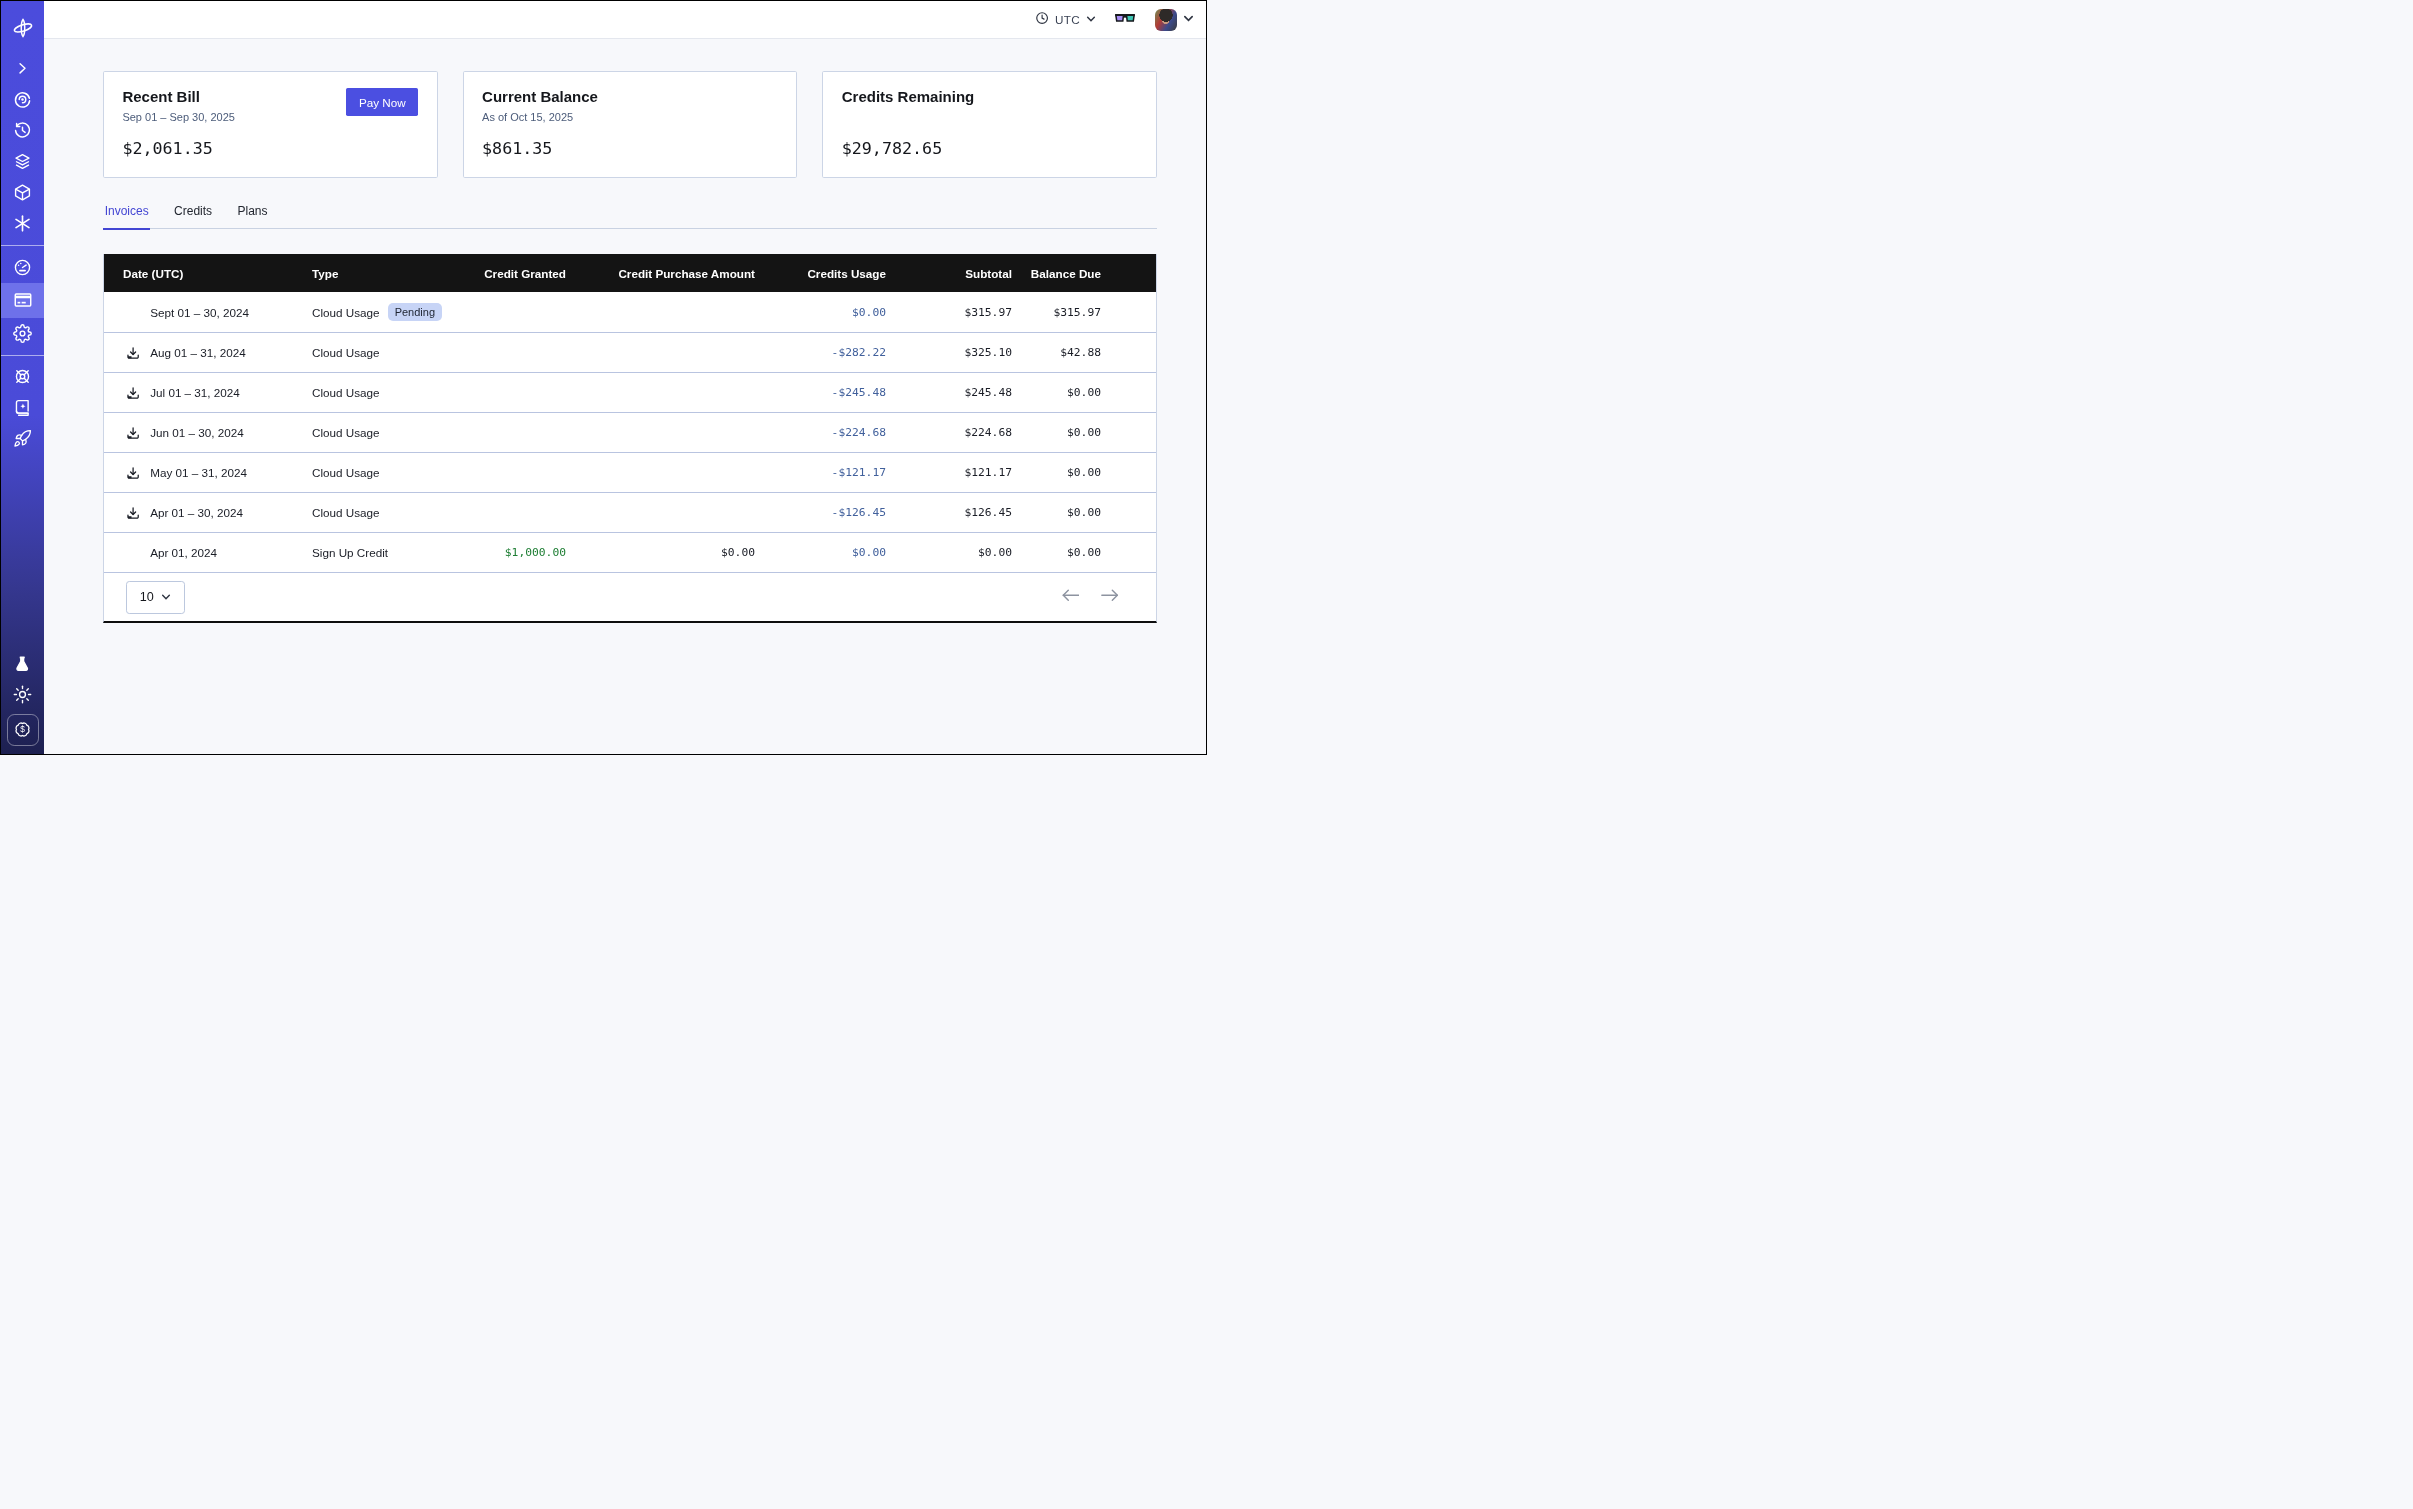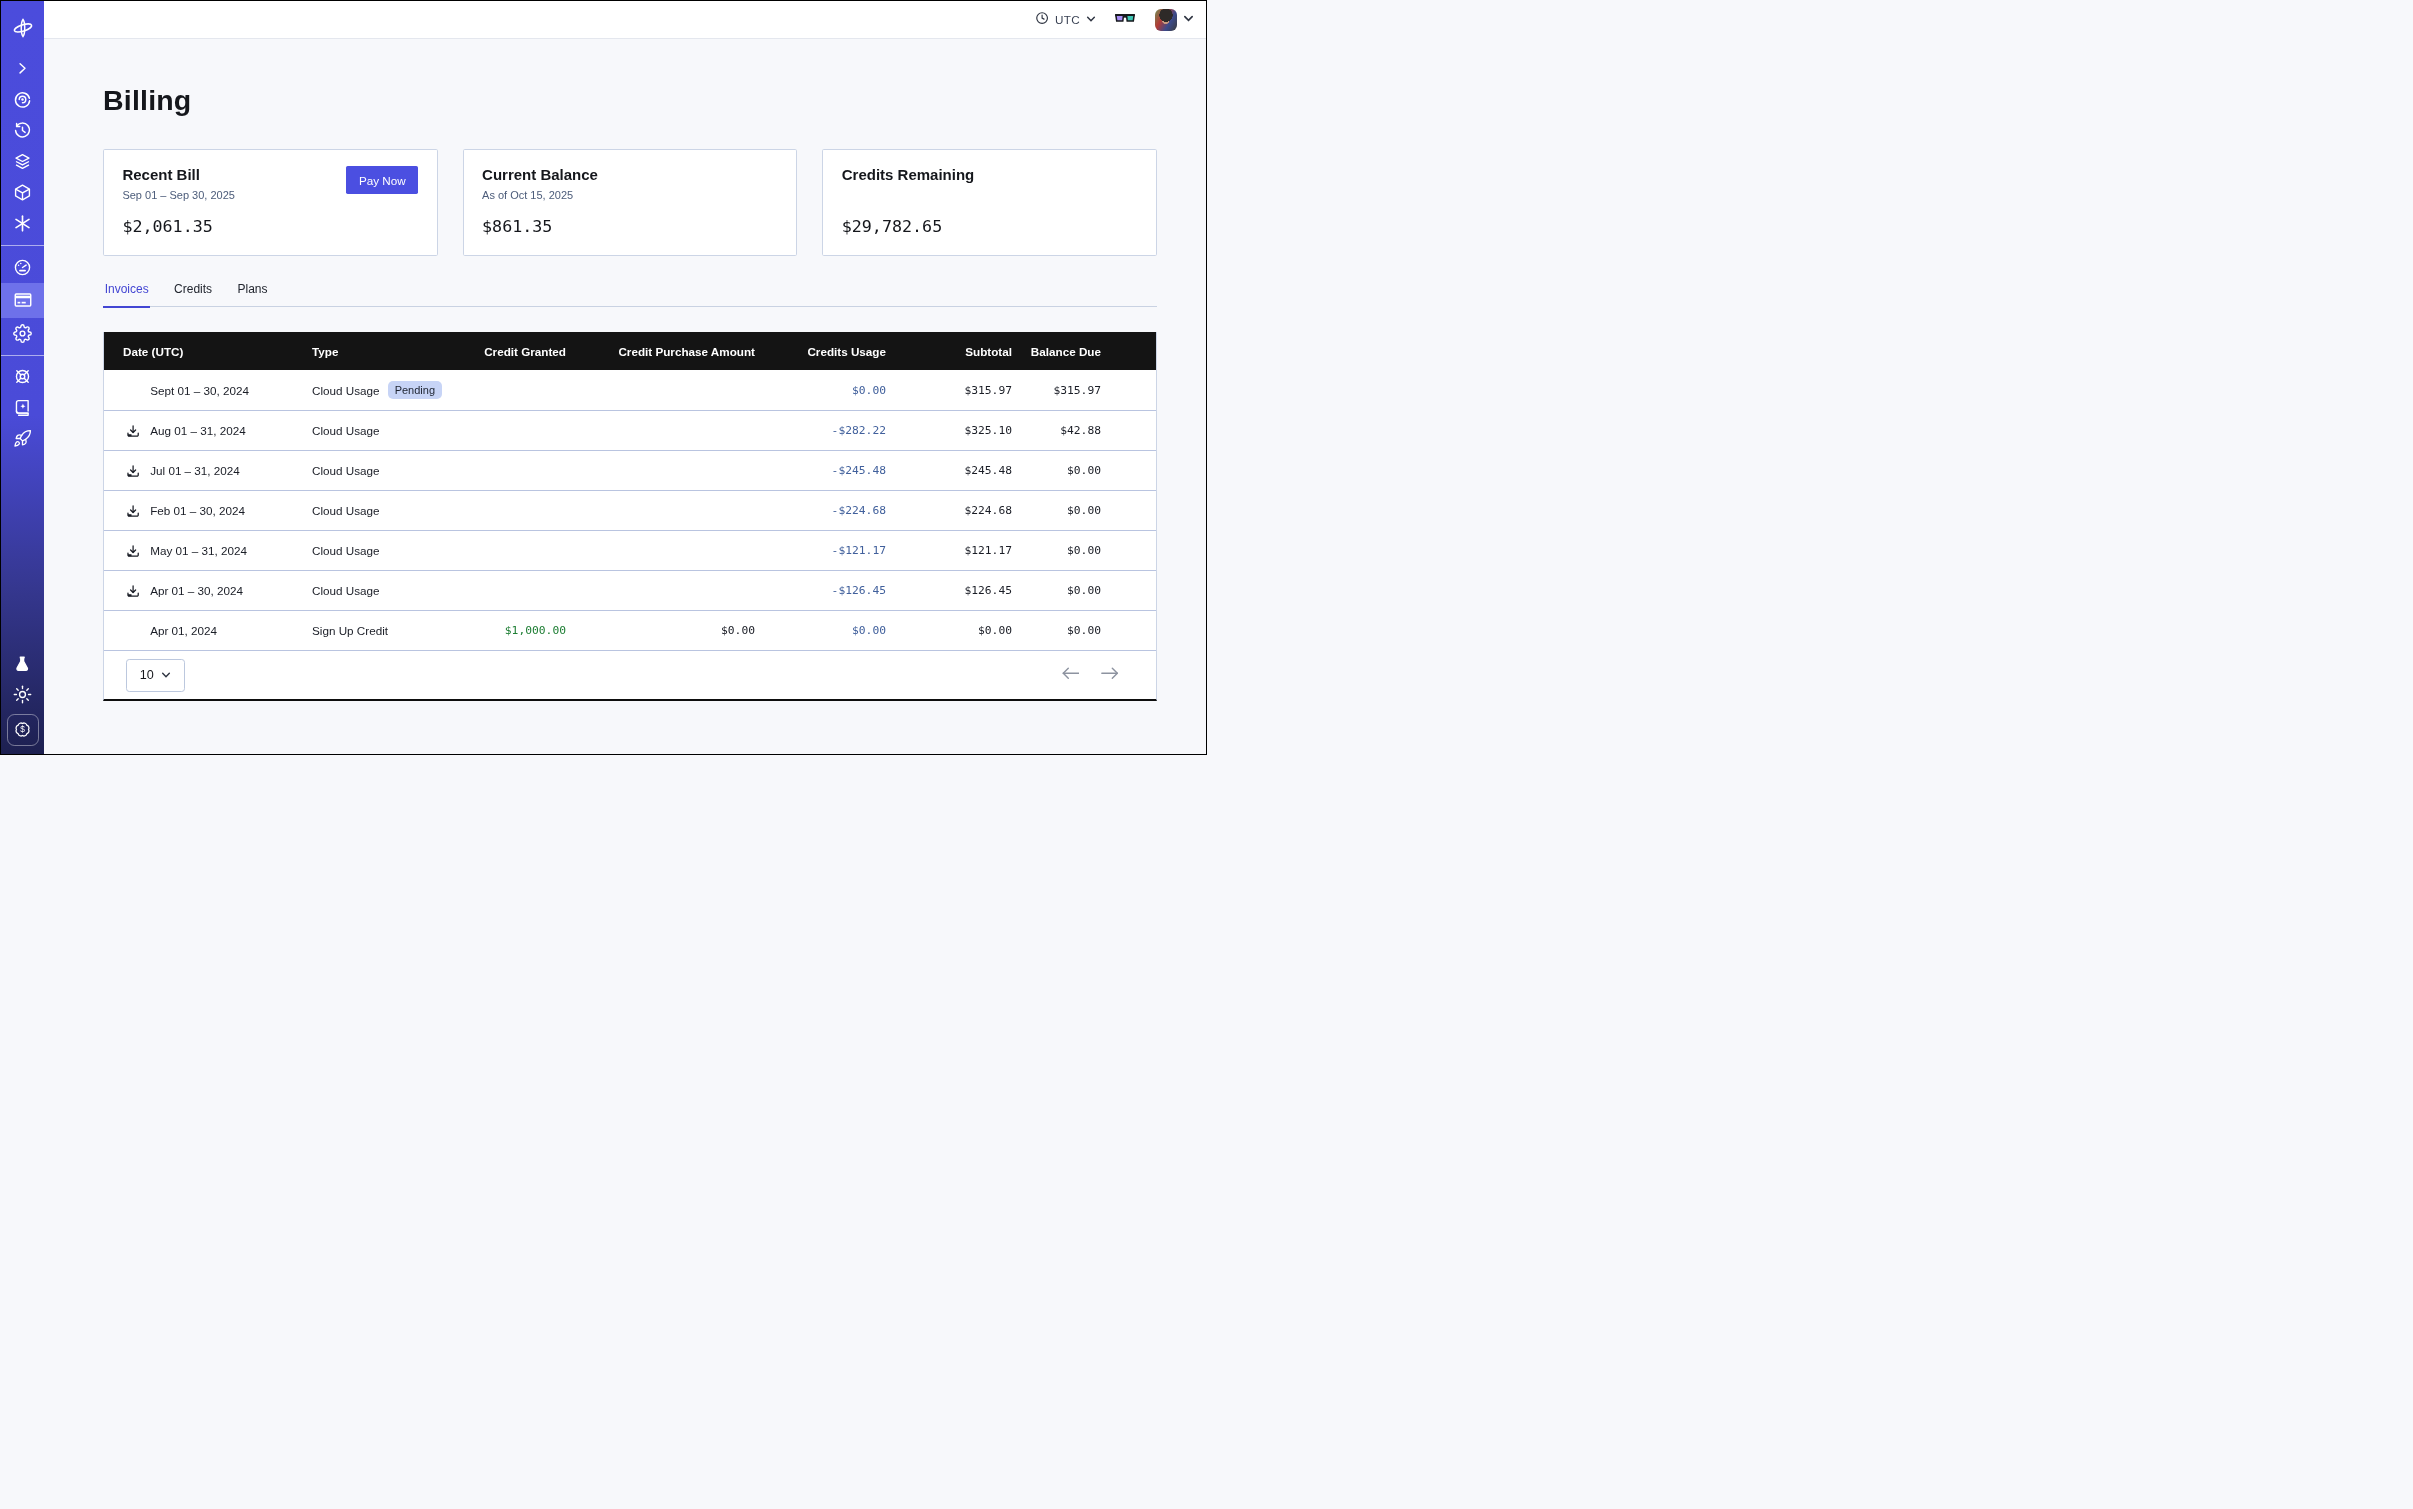--- a/index.html
+++ b/index.html
@@ -241,21 +241,20 @@
         <div class="avatar"></div>
         <span>
           <svg width="11" height="11" viewBox="0 0 12 12" fill="none" stroke="#2f3542" stroke-width="1.8" stroke-linecap="round">
               <path d="M2 4 L6 8 L10 4"></path>
             </svg>
         </span>
       </div>
     </header>
 
     <div class="content">
-      <h1 class="page-title">Billing</h1>
 
       <div class="cards">
         <div class="card">
           <div class="card-title">Recent Bill</div>
           <div class="card-sub">Sep 01 – Sep 30, 2025</div>
           <div class="card-amount">$2,061.35</div>
           <button class="pay-btn">Pay Now</button>
         </div>
         <div class="card">
           <div class="card-title">Current Balance</div>
@@ -359,21 +358,21 @@
           <div class="tgrid trow">
             <div class="c1">
               <span class="dl" style="visibility: visible;">
                 <svg width="14.2" height="14.2" viewBox="0 0 18 18" fill="none" stroke="#1a1d26" stroke-width="1.6" stroke-linecap="round" stroke-linejoin="round">
                   <path d="M9 2.5 V10.5"></path>
                     <path d="M5.8 7.6 L9 10.8 L12.2 7.6"></path>
                   <path d="M2.5 11.5 V14 a1.5 1.5 0 0 0 1.5 1.5 H14 a1.5 1.5 0 0 0 1.5 -1.5 V11.5"></path>
                   <rect x="2.5" y="13" width="4.5" height="2.5" fill="#1a1d26" stroke="none"></rect>
                 </svg>
               </span>
-              <span class="txt">Feb 01 – 30, 2024</span>
+              <span class="txt">Jun 01 – 30, 2024</span>
             </div>
             <div class="c2 type-cell">
               <span class="txt">Cloud Usage</span>
 
             </div>
             <div class="c3 cell-r mono granted"></div>
             <div class="c4 cell-r mono"></div>
             <div class="c5 cell-r mono usage">-$224.68</div>
             <div class="c6 cell-r mono">$224.68</div>
             <div class="c7 cell-r mono">$0.00</div>

